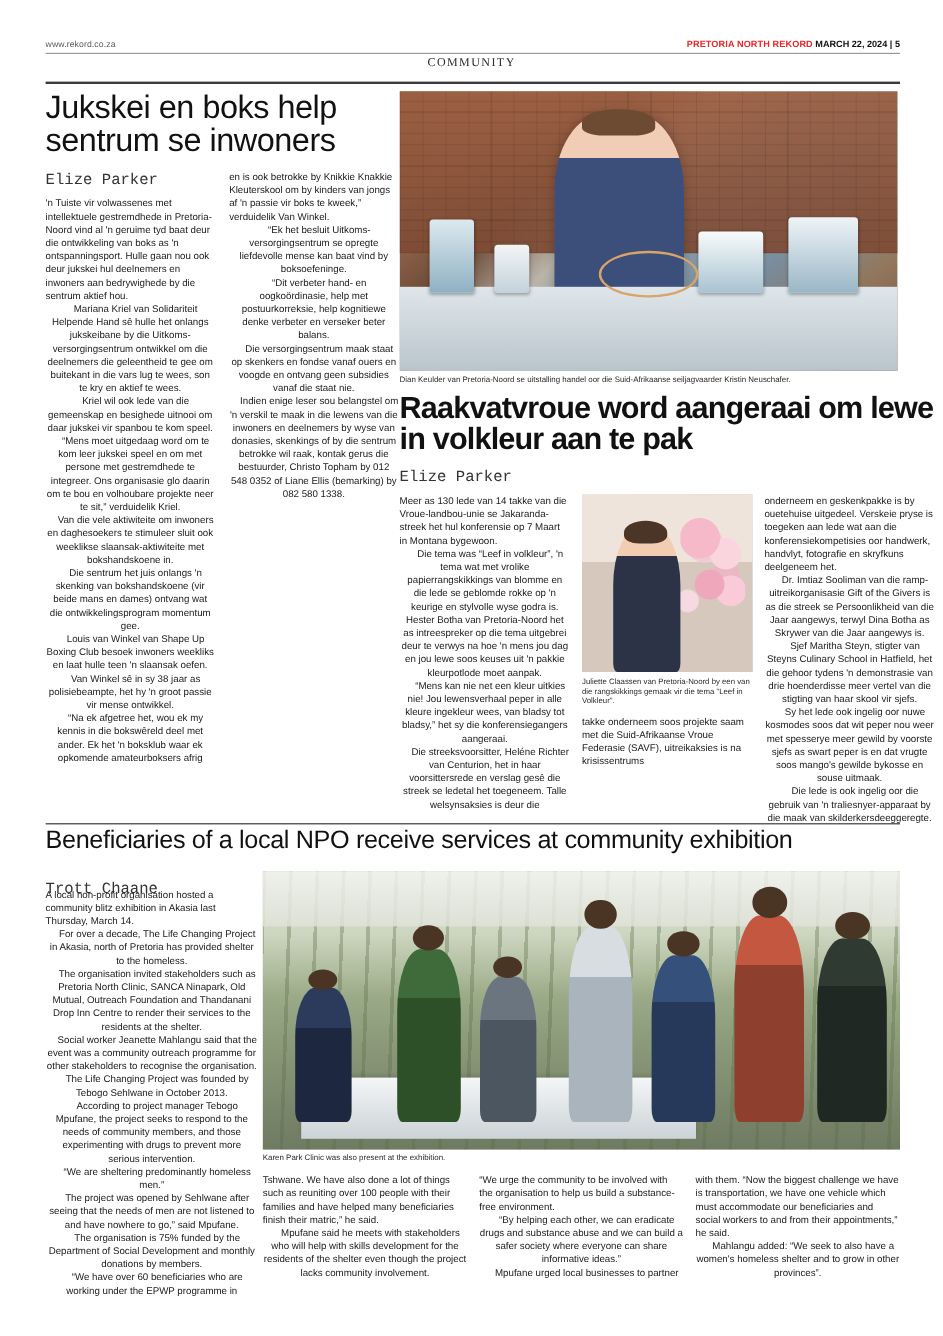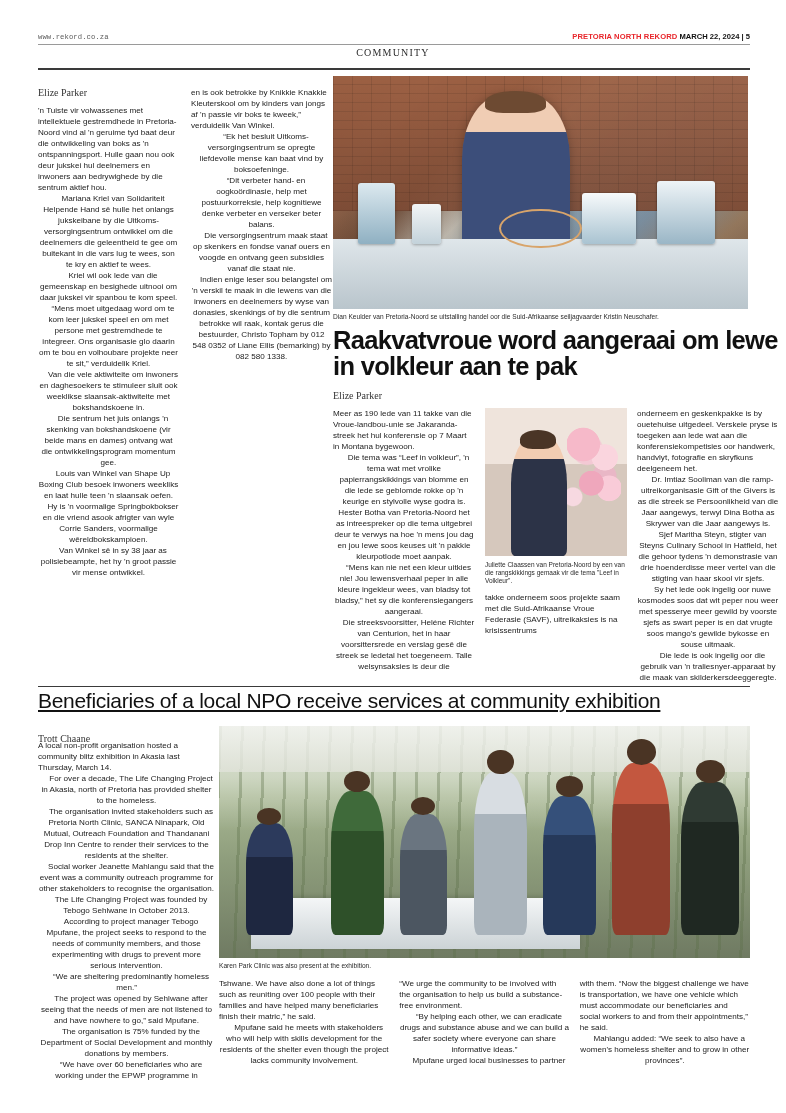--- a/index.html
+++ b/index.html
@@ -12,21 +12,21 @@
     overflow: hidden;
   }
   .page { position: relative; width: 786px; height: 1113px; padding: 0; }
 
   
   .masthead {
     position:absolute; left:38px; top:32px; right:36px;
     display:flex; justify-content:space-between; align-items:baseline;
   }
   .site-url {
-    font-family:Liberation Mono, monospace;
+    font-family:Liberation Sans, sans-serif;
     font-size:7.2px; color:#5a5a5a; letter-spacing:.1px;text-align:right;
   }
   .edition { font-family:"Liberation Sans", sans-serif; font-size:7.6px; }
   .edition .brand { color:#e8262b; font-weight:bold; letter-spacing:.1px; }
   .edition .date { color:#111; font-weight:bold; }
   .edition .pagenum { color:#111; font-weight:bold; }
 
   .section-rule-top {
     position:absolute; left:38px; right:36px; top:44px; height:1px; background:#9a9a9a;
   }
@@ -42,22 +42,22 @@
 
   
   .headline {
     font-family:"Liberation Sans", sans-serif;
     font-weight:normal;
     color:#111;
     line-height:1.02;
     letter-spacing:-0.4px;
   }
   .byline {
-    font-family:Liberation Serif, serif;
-    font-size:10px; color:#333; margin-bottom:7px;
+    font-family:Liberation Mono, monospace;
+    font-size:13px; color:#333; margin-bottom:7px;
   }
   .body-col p {
     margin:0;
     font-family:Liberation Sans, sans-serif;
     font-size:8.1px;
     line-height:1.36;
     text-align:left;
     color:#1b1b1b;
   }
   .body-col p + p { text-indent:9px;text-align:center; }
@@ -156,21 +156,21 @@
       radial-gradient(circle at 70% 40%, #fad5de 0 20%, rgba(0,0,0,0) 21%),
       radial-gradient(circle at 45% 70%, #efa7bc 0 18%, rgba(0,0,0,0) 19%),
       radial-gradient(circle at 78% 76%, #f9cbd8 0 16%, rgba(0,0,0,0) 17%);
   }
   #cap2 { width:142px; margin-top:2px; margin-bottom:7px; }
   #cap2 .caption { font-size:6.5px; }
 
   
   .rule3 { position:absolute; left:38px; right:36px; top:686px; height:1.2px; background:#3a3a3a; }
   #art3 { position:absolute; left:38px; top:690px; width:712px; }
-  #art3 .headline { font-size:21px; letter-spacing:-0.3px;text-decoration:underline; }
+  #art3 .headline { font-size:21px; letter-spacing:-0.3px; }
   #art3 .byline { margin-top:22px; margin-bottom:6px; }
 
   #col3left { position:absolute; left:38px; top:740px; width:177px; }
   #photo3 {
     position:absolute; left:219px; top:726px; width:531px; height:232px; overflow:hidden;
     background:linear-gradient(180deg,#cfd9c4 0%,#a9b894 30%,#8e9d7c 58%,#6f7a62 100%);
   }
   #photo3 .trees {
     position:absolute; inset:0;
     background:
@@ -216,32 +216,33 @@
       <span class="date">MARCH 22, 2024</span>
       <span class="pagenum">|</span>
       <span class="pagenum">5</span>
     </span>
   </div>
   <div class="section-rule-top"></div>
   <div class="section-title">COMMUNITY</div>
   <div class="section-rule-bot"></div>
 
   <div id="art1">
+    <div class="headline">Jukskei en boks help sentrum se inwoners</div>
     <div class="cols">
       <div class="body-col">
         <div class="byline">Elize Parker</div>
         <p>'n Tuiste vir volwassenes met intellektuele gestremdhede in Pretoria-Noord vind al 'n geruime tyd baat deur die ontwikkeling van boks as 'n ontspanningsport. Hulle gaan nou ook deur jukskei hul deelnemers en inwoners aan bedrywighede by die sentrum aktief hou.</p>
         <p>Mariana Kriel van Solidariteit Helpende Hand sê hulle het onlangs jukskeibane by die Uitkoms-versorgingsentrum ontwikkel om die deelnemers die geleentheid te gee om buitekant in die vars lug te wees, son te kry en aktief te wees.</p>
         <p>Kriel wil ook lede van die gemeenskap en besighede uitnooi om daar jukskei vir spanbou te kom speel.</p>
         <p>“Mens moet uitgedaag word om te kom leer jukskei speel en om met persone met gestremdhede te integreer. Ons organisasie glo daarin om te bou en volhoubare projekte neer te sit,” verduidelik Kriel.</p>
         <p>Van die vele aktiwiteite om inwoners en daghesoekers te stimuleer sluit ook weeklikse slaansak-aktiwiteite met bokshandskoene in.</p>
         <p>Die sentrum het juis onlangs 'n skenking van bokshandskoene (vir beide mans en dames) ontvang wat die ontwikkelingsprogram momentum gee.</p>
         <p>Louis van Winkel van Shape Up Boxing Club besoek inwoners weekliks en laat hulle teen 'n slaansak oefen.</p>
-        <p>Hy is 'n voormalige Springbokbokser en die vriend asook afrigter van wyle Corrie Sanders, voormalige wêreldbokskampioen.</p>
         <p>Van Winkel sê in sy 38 jaar as polisiebeampte, het hy 'n groot passie vir mense ontwikkel.</p>
+        <p>“Na ek afgetree het, wou ek my kennis in die bokswêreld deel met ander. Ek het 'n boksklub waar ek opkomende amateurboksers afrig</p>
       </div>
       <div class="body-col">
         <p>en is ook betrokke by Knikkie Knakkie Kleuterskool om by kinders van jongs af 'n passie vir boks te kweek,” verduidelik Van Winkel.</p>
         <p>“Ek het besluit Uitkoms-versorgingsentrum se opregte liefdevolle mense kan baat vind by boksoefeninge.</p>
         <p>“Dit verbeter hand- en oogkoördinasie, help met postuurkorreksie, help kognitiewe denke verbeter en verseker beter balans.</p>
         <p>Die versorgingsentrum maak staat op skenkers en fondse vanaf ouers en voogde en ontvang geen subsidies vanaf die staat nie.</p>
         <p>Indien enige leser sou belangstel om 'n verskil te maak in die lewens van die inwoners en deelnemers by wyse van donasies, skenkings of by die sentrum betrokke wil raak, kontak gerus die bestuurder, Christo Topham by 012 548 0352 of Liane Ellis (bemarking) by 082 580 1338.</p>
       </div>
     </div>
   </div>
@@ -262,21 +263,21 @@
   </div>
   <div id="cap1">
     <div class="caption">Dian Keulder van Pretoria-Noord se uitstalling handel oor die Suid-Afrikaanse seiljagvaarder Kristin Neuschafer.</div>
   </div>
 
   <div id="art2">
     <div class="headline">Raakvatvroue word aangeraai om lewe in volkleur aan te pak</div>
     <div class="byline">Elize Parker</div>
     <div class="cols">
       <div class="c body-col">
-        <p>Meer as 190 lede van 11 takke van die Vroue-landbou-unie se Jakaranda-streek het hul konferensie op 7 Maart in Montana bygewoon.</p>
+        <p>Meer as 130 lede van 14 takke van die Vroue-landbou-unie se Jakaranda-streek het hul konferensie op 7 Maart in Montana bygewoon.</p>
         <p>Die tema was “Leef in volkleur”, 'n tema wat met vrolike papierrangskikkings van blomme en die lede se geblomde rokke op 'n keurige en stylvolle wyse godra is. Hester Botha van Pretoria-Noord het as intreespreker op die tema uitgebrei deur te verwys na hoe 'n mens jou dag en jou lewe soos keuses uit 'n pakkie kleurpotlode moet aanpak.</p>
         <p>“Mens kan nie net een kleur uitkies nie! Jou lewensverhaal peper in alle kleure ingekleur wees, van bladsy tot bladsy,” het sy die konferensiegangers aangeraai.</p>
         <p>Die streeksvoorsitter, Heléne Richter van Centurion, het in haar voorsittersrede en verslag gesê die streek se ledetal het toegeneem. Talle welsynsaksies is deur die</p>
       </div>
       <div class="c">
         <div id="photo2">
           <div class="bk"></div>
           <div class="sit">
               <div class="hair2"></div>
             </div>

